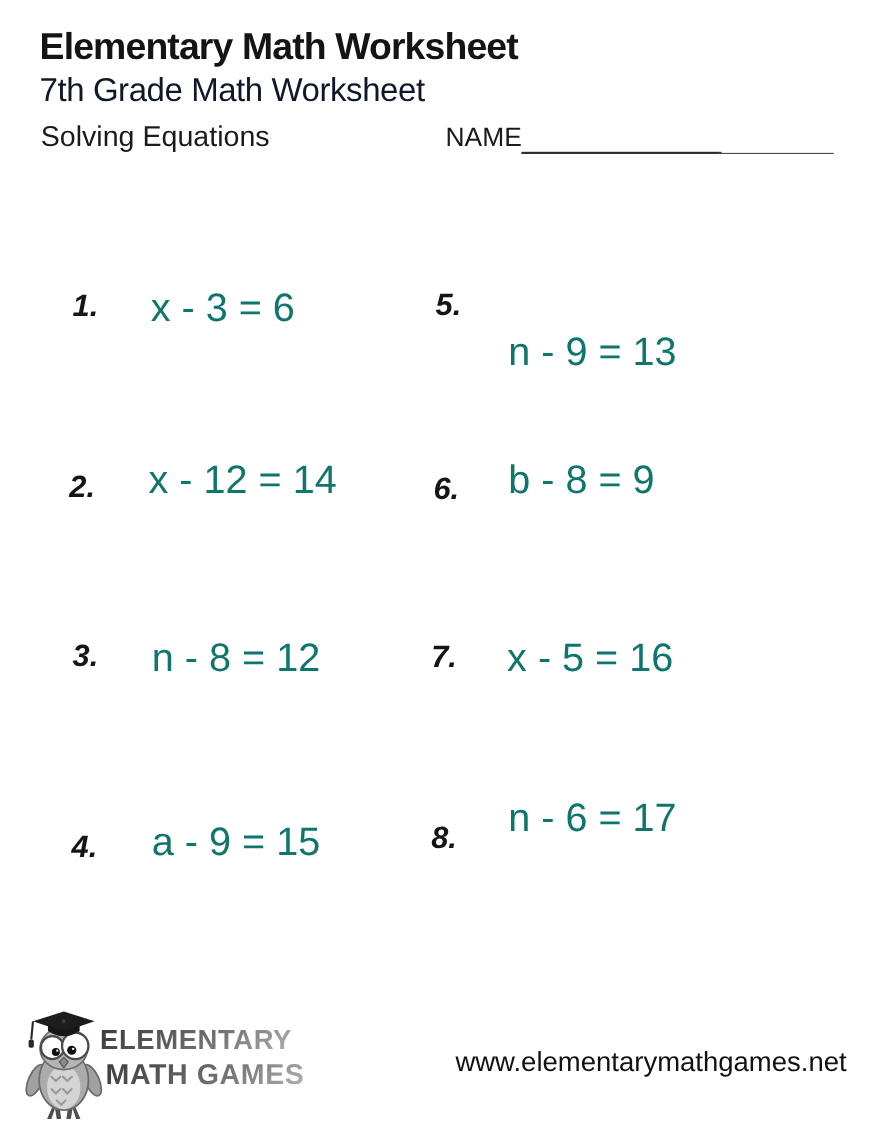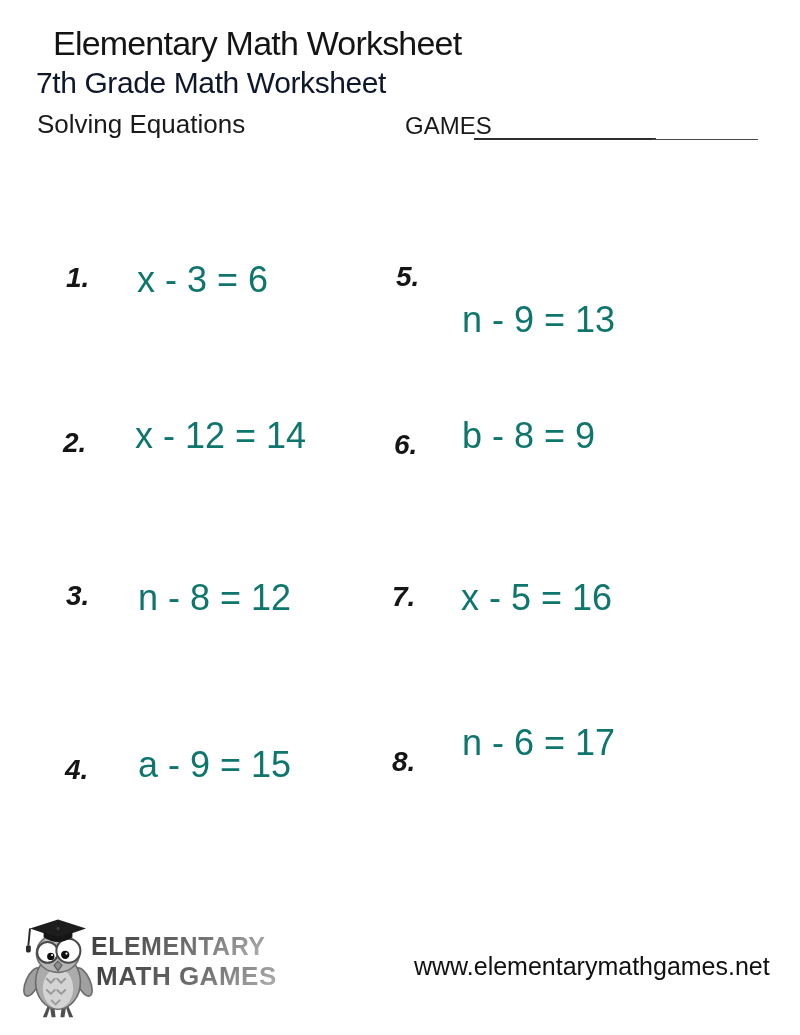--- a/index.html
+++ b/index.html
@@ -12,25 +12,25 @@
     position: relative;
     width: 800px;
     height: 1035px;
     background: #ffffff;
     overflow: hidden;
     color: #1c1c1c;
   }
   .abs { position: absolute; white-space: nowrap; }
 
   .title {
-    left: 53px; top: 24px;
+    left: 36px; top: 24px;
     font-size: 34px;
     letter-spacing: -0.8px;
     color: #141414;
-    font-weight: 400;
+    font-weight: 700;
   }
   .subtitle {
     left: 36px; top: 66px;
     font-size: 30px;
     letter-spacing: -0.4px;
     color: #0f172a;
     font-weight: 400;
   }
   .section-title {
     left: 37px; top: 109px;
@@ -85,21 +85,21 @@
   .owl { left: 22px; top: 918px; }
 </style>
 </head>
 <body>
 
 <div class="page">
 
   <div class="abs title">Elementary Math Worksheet</div>
   <div class="abs subtitle">7th Grade Math Worksheet</div>
   <div class="abs section-title">Solving Equations</div>
-  <div class="abs name-label">GAMES</div>
+  <div class="abs name-label">NAME</div>
   <div class="abs name-line-1"></div>
   <div class="abs name-line-2"></div>
 
   <div class="abs problem-number" style="left:66px;  top:262px;">1.</div>
   <div class="abs problem-equation" style="left:137px; top:259px;">x - 3 = 6</div>
 
   <div class="abs problem-number" style="left:63px;  top:427px;">2.</div>
   <div class="abs problem-equation" style="left:135px; top:415px;">x - 12 = 14</div>
 
   <div class="abs problem-number" style="left:66px;  top:580px;">3.</div>

